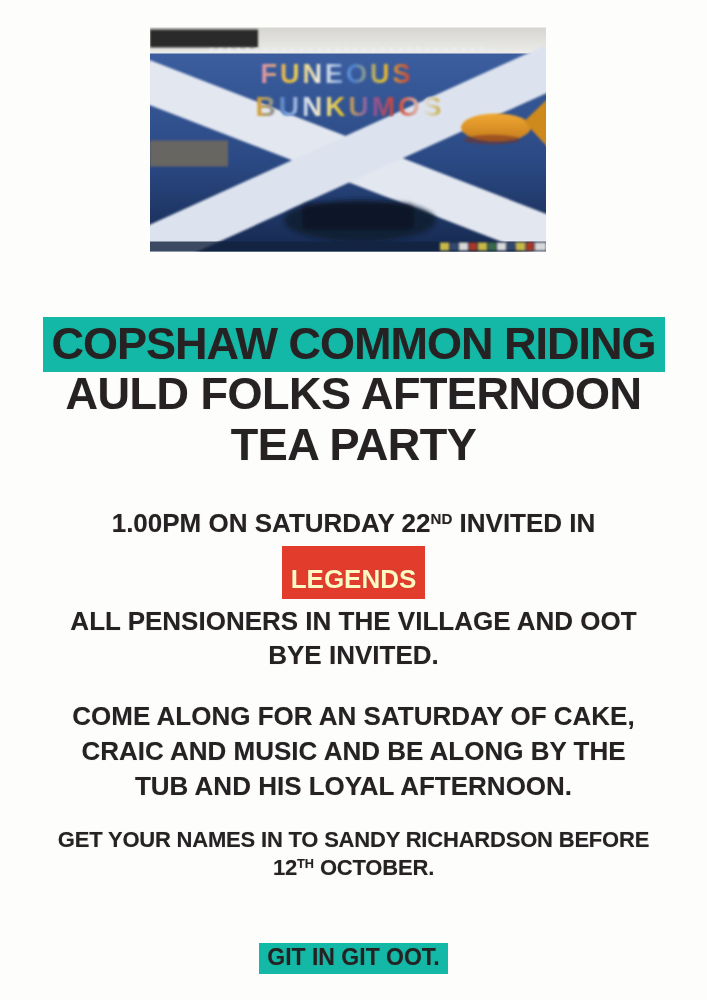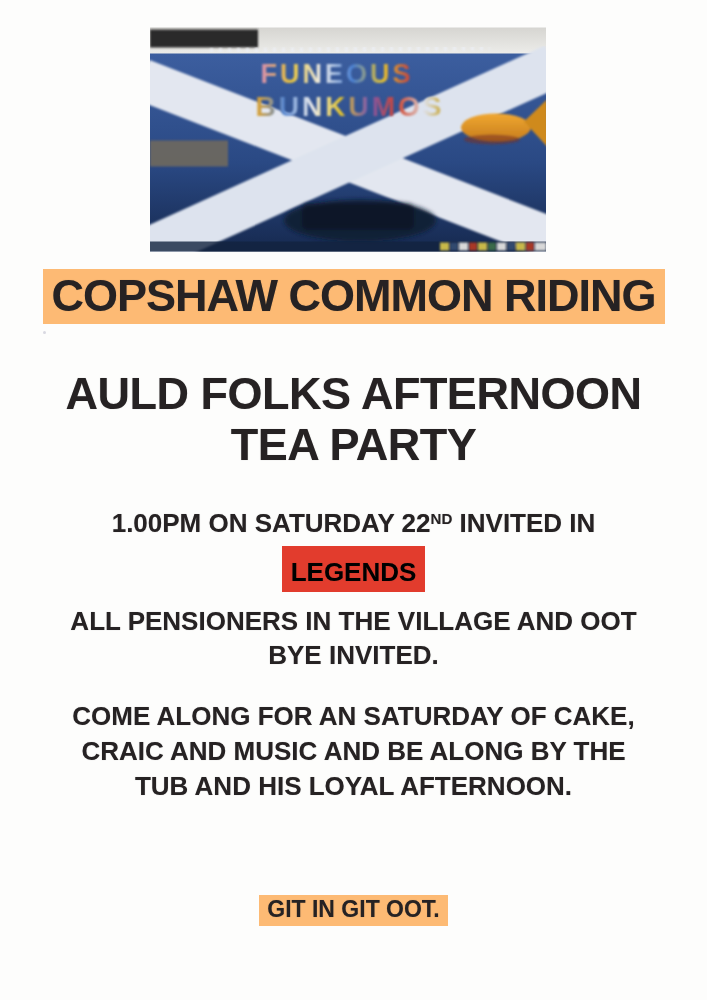--- a/index.html
+++ b/index.html
@@ -6,29 +6,29 @@
   .page{
     position:relative;width:707px;height:1000px;background:#fdfdfc;overflow:hidden;
     font-family:"Liberation Sans","DejaVu Sans",sans-serif;font-weight:bold;color:#262223;
   }
   .txt{text-shadow:0 0 1px rgba(70,70,70,.35);}
   .row{position:absolute;left:0;width:707px;text-align:center;}
 
   .photo{position:absolute;left:150px;top:27px;width:396px;height:225px;filter:blur(.4px);}
 
   .title-row{top:269px;}
-  .hl-yellow{background:#fdba74;}
+  .hl-yellow{background:#14b8a6;margin-top:48px;}
   .title-text{display:inline-block;font-size:45px;line-height:40px;padding:7px 9px 8px;letter-spacing:-1px;}
 
   .heading{top:368px;font-size:45px;line-height:51px;letter-spacing:-.5px;}
 
   .when{top:507px;font-size:26px;line-height:33px;}
   .sup{font-size:.58em;position:relative;top:-.55em;vertical-align:baseline;letter-spacing:0;}
   .venue-line{margin-top:3px;}
-  .hl-red{background:#e23c2d;display:inline-block;padding:10px 9px 3px;color:#000000;}
+  .hl-red{background:#e23c2d;display:inline-block;padding:17px 9px 3px;color:#fef9c3;}
 
   .invite{top:604px;font-size:26px;line-height:34px;}
   .details{top:699px;font-size:26px;line-height:35px;}
   .rsvp{top:826px;font-size:22px;line-height:28px;letter-spacing:-.2px;}
 
   .footer-row{top:895px;font-size:23px;}
   .footer-text{display:inline-block;padding:4px 8px 6px;line-height:21px;}
 
   .artifact-dot{position:absolute;left:43px;top:331px;width:3px;height:3px;border-radius:50%;
     background:#c9c9d6;opacity:.7;}
@@ -147,18 +147,22 @@
     <div>ALL PENSIONERS IN THE VILLAGE AND OOT</div>
     <div>BYE INVITED.</div>
   </div>
 
   <div class="row details txt">
     <div>COME ALONG FOR AN SATURDAY OF CAKE,</div>
     <div>CRAIC AND MUSIC AND BE ALONG BY THE</div>
     <div>TUB AND HIS LOYAL AFTERNOON.</div>
   </div>
 
+  <div class="row rsvp txt">
+    <div>GET YOUR NAMES IN TO SANDY RICHARDSON BEFORE</div>
+    <div><span>12</span><sup class="sup">TH</sup><span> OCTOBER.</span></div>
+  </div>
 
   <div class="row footer-row txt">
     <span class="hl-yellow footer-text"><span>GIT IN GIT OOT.</span></span>
   </div>
 
 </div>
 
 </body></html>

